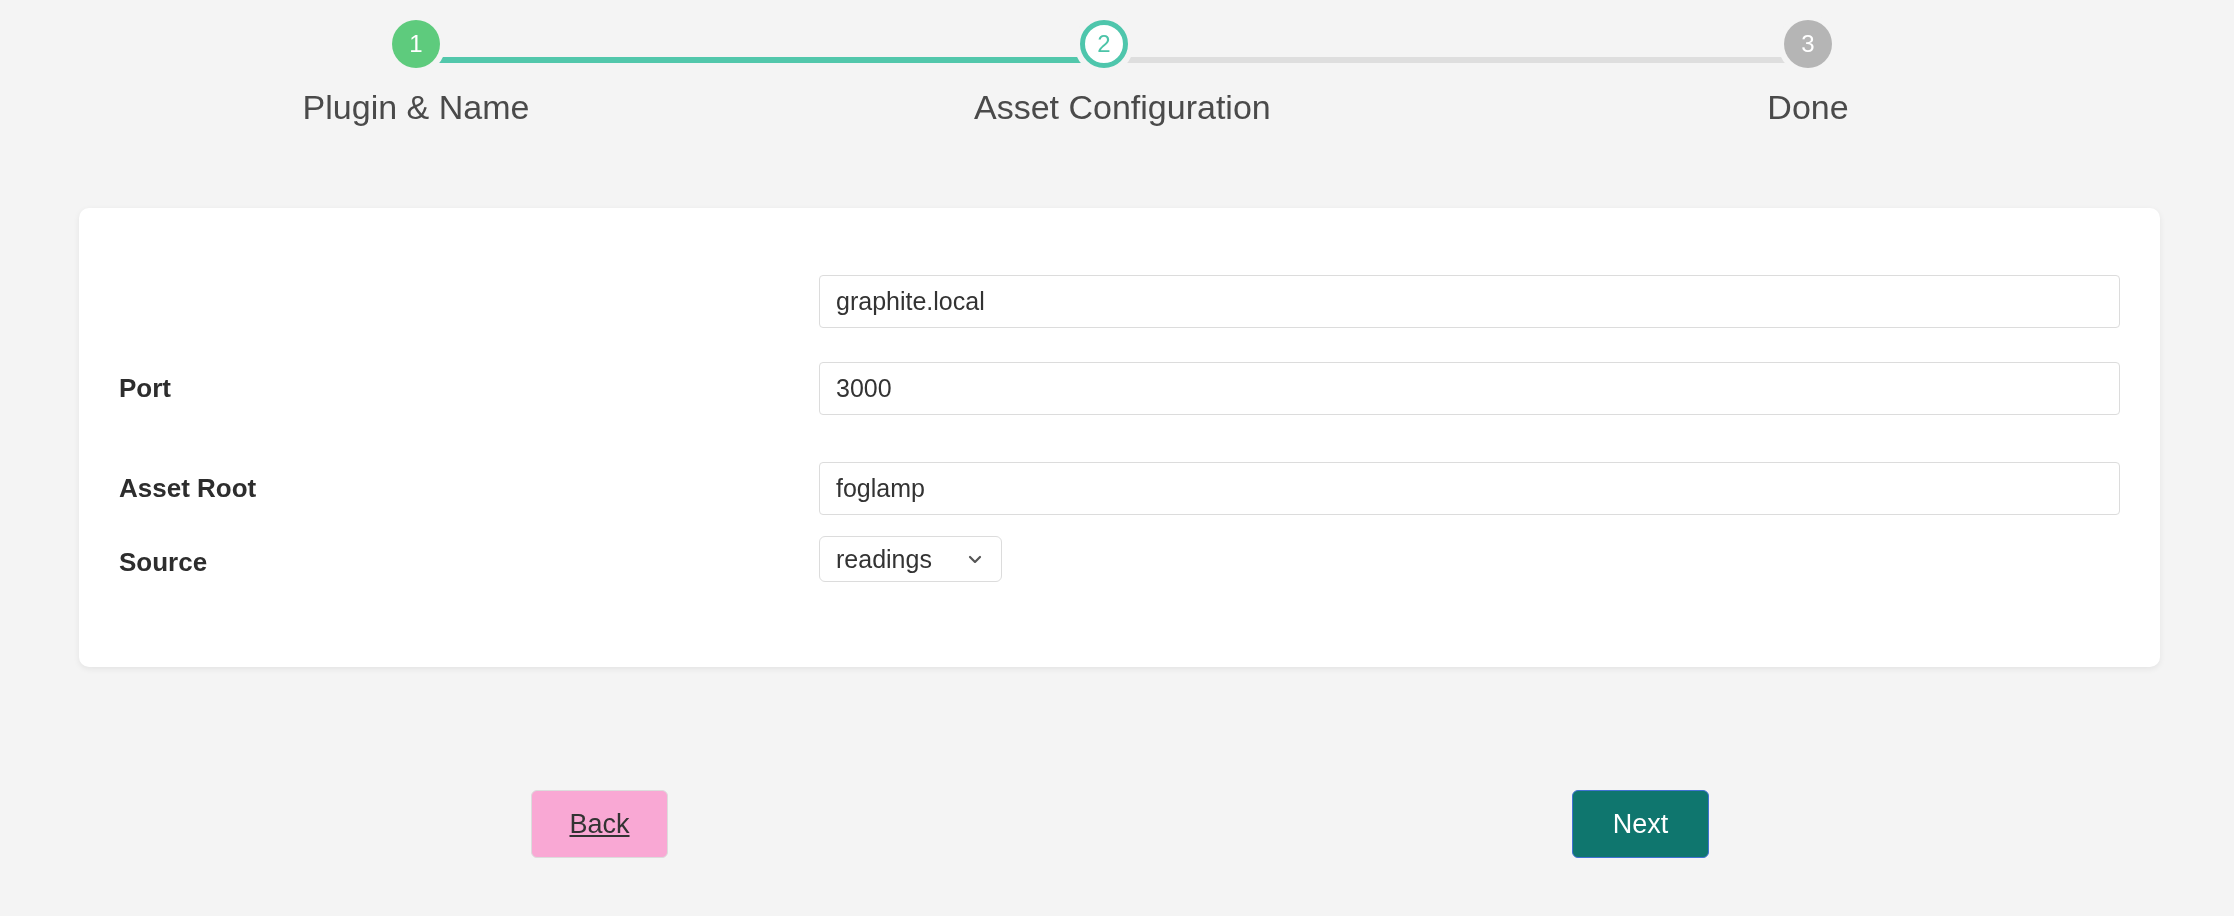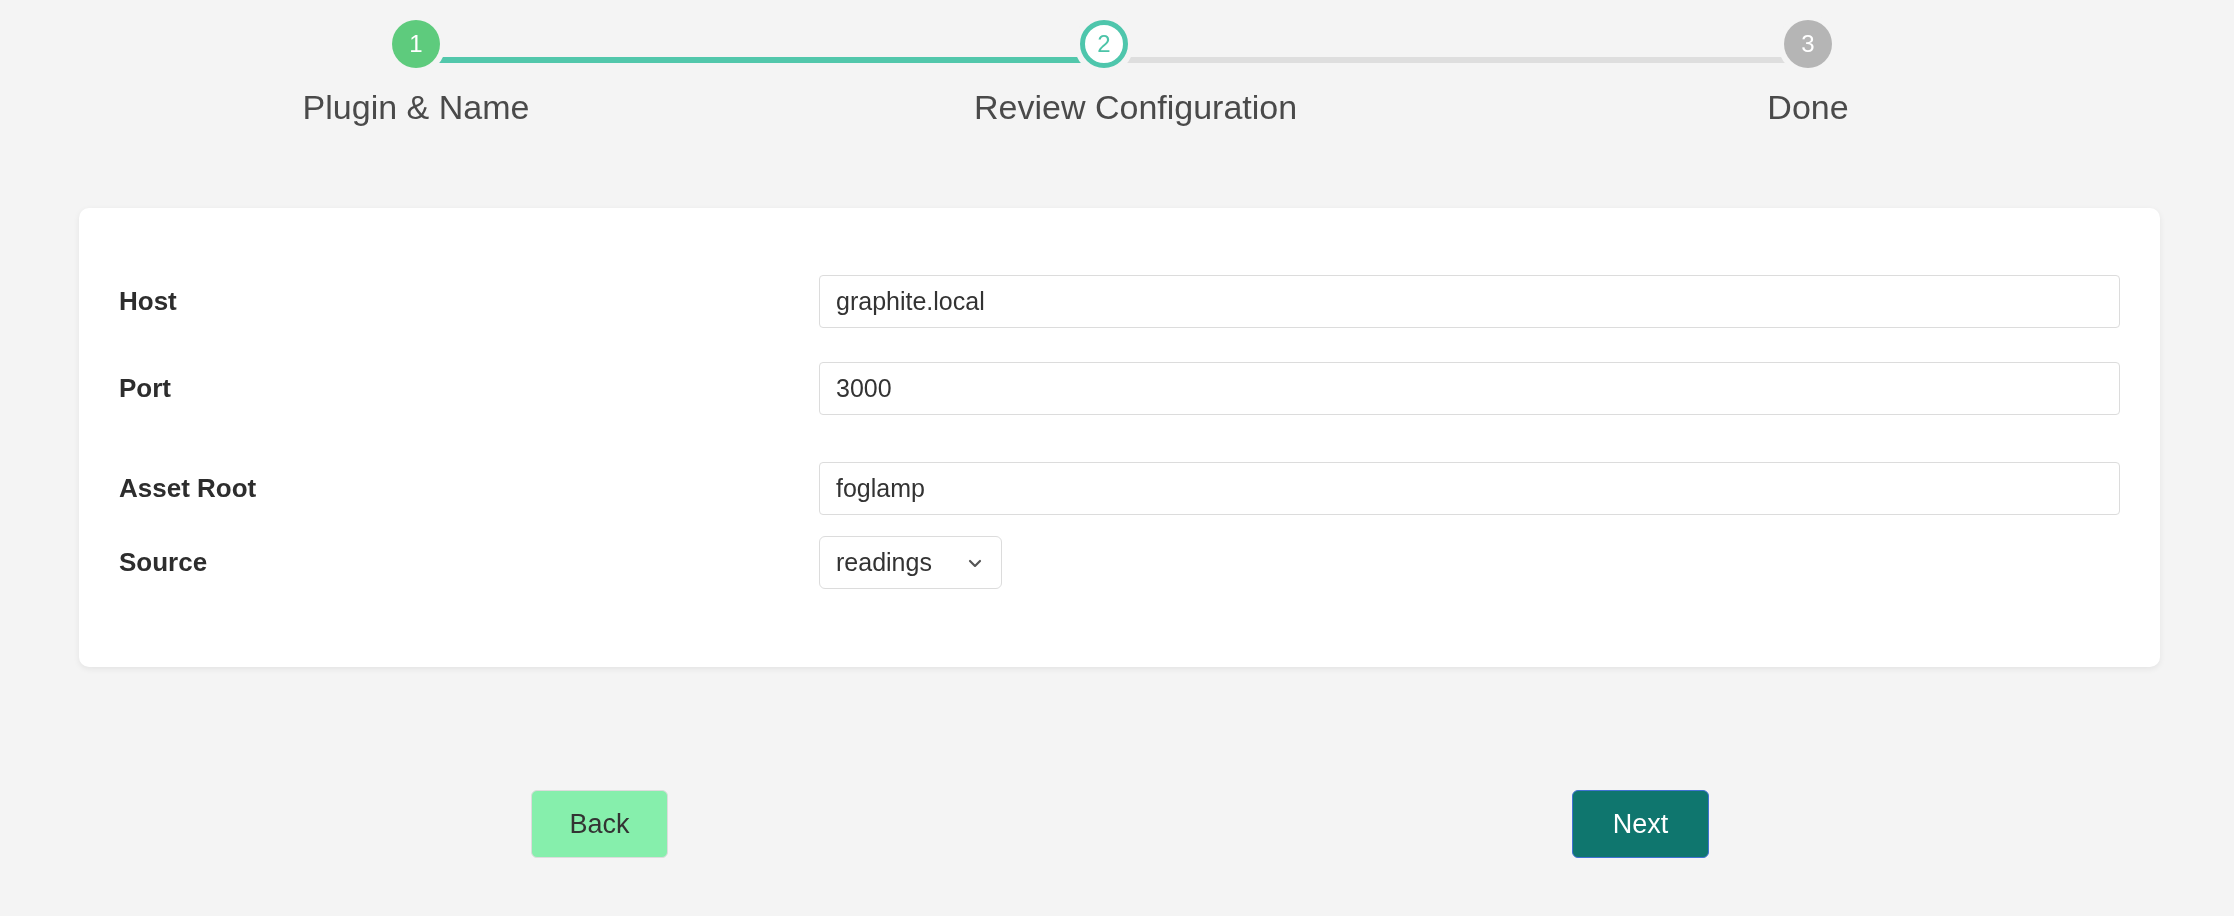--- a/index.html
+++ b/index.html
@@ -138,21 +138,21 @@
     padding: 0 16px;
     outline: none;
   }
   .select-wrap {
     position: relative;
     width: 183px;
     height: 53px;
   }
   .select-box {
     width: 183px;
-    height: 53px;
+    height: 46px;
     box-sizing: border-box;
     border: 1px solid #dcdcdc;
     border-radius: 6px;
     background: #ffffff;
     font-size: 25px;
     color: #333333;
     padding: 0 16px;
     display: flex;
     align-items: center;
     cursor: pointer;
@@ -182,23 +182,24 @@
     cursor: pointer;
     display: flex;
     align-items: center;
     justify-content: center;
   }
   .btn-back {
     left: 531px;
     top: 0;
     width: 137px;
     height: 68px;
-    background: #86efac;
+    background: #f9a8d4;
     border: 1px solid #dcdcdc;
     color: #333333;
+    text-decoration: underline;
   }
   .btn-next {
     left: 1572px;
     top: 0;
     width: 137px;
     height: 68px;
     background: #0f766e;
     border: 1px solid #4072d2;
     color: #ffffff;
   }
@@ -214,36 +215,35 @@
     <div class="step-circle done">
       <span>1</span>
     </div>
     <div class="step-label">Plugin &amp; Name</div>
   </div>
 
   <div class="step" style="left:1104px;">
     <div class="step-circle current">
       <span>2</span>
     </div>
-    <div class="step-label">Review Configuration</div>
+    <div class="step-label">Asset Configuration</div>
   </div>
 
   <div class="step" style="left:1808px;">
     <div class="step-circle pending">
       <span>3</span>
     </div>
     <div class="step-label">Done</div>
   </div>
 </div>
 
 <div class="card">
   <div class="form">
 
     <div class="form-row">
-      <div class="field-label">Host</div>
       <div class="field-control">
         <input class="text-input" type="text" value="graphite.local" style="">
       </div>
     </div>
 
     <div class="form-row">
       <div class="field-label">Port</div>
       <div class="field-control">
         <input class="text-input" type="text" value="3000" style="">
       </div>

